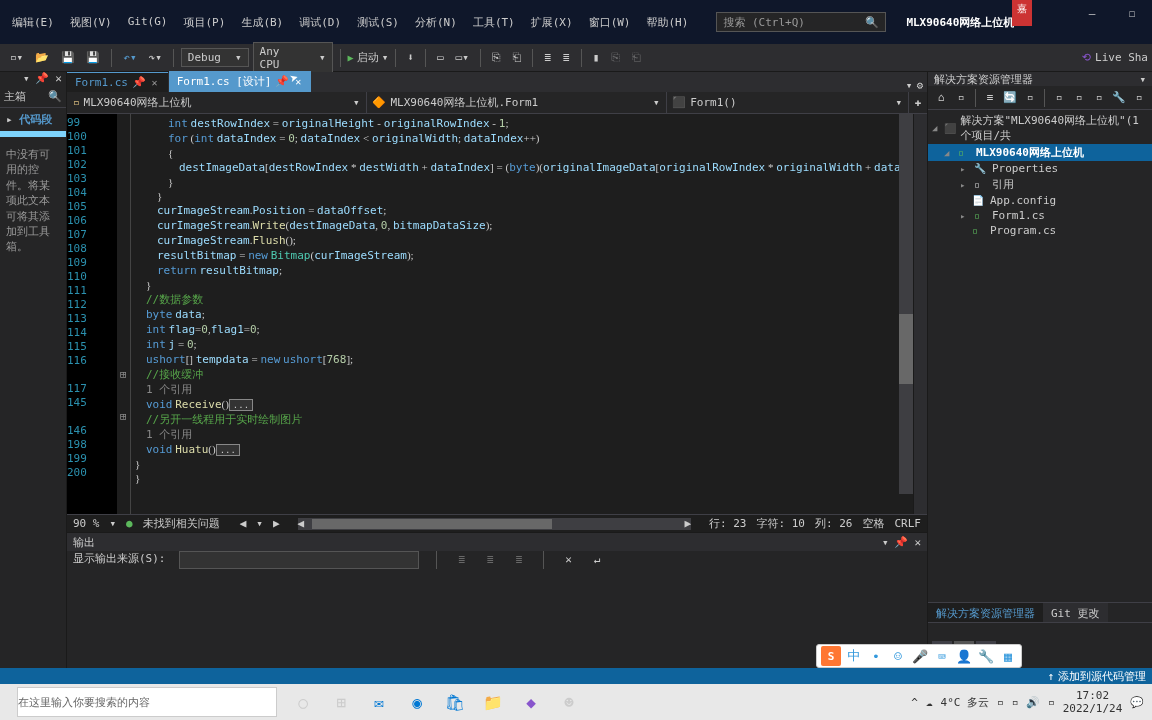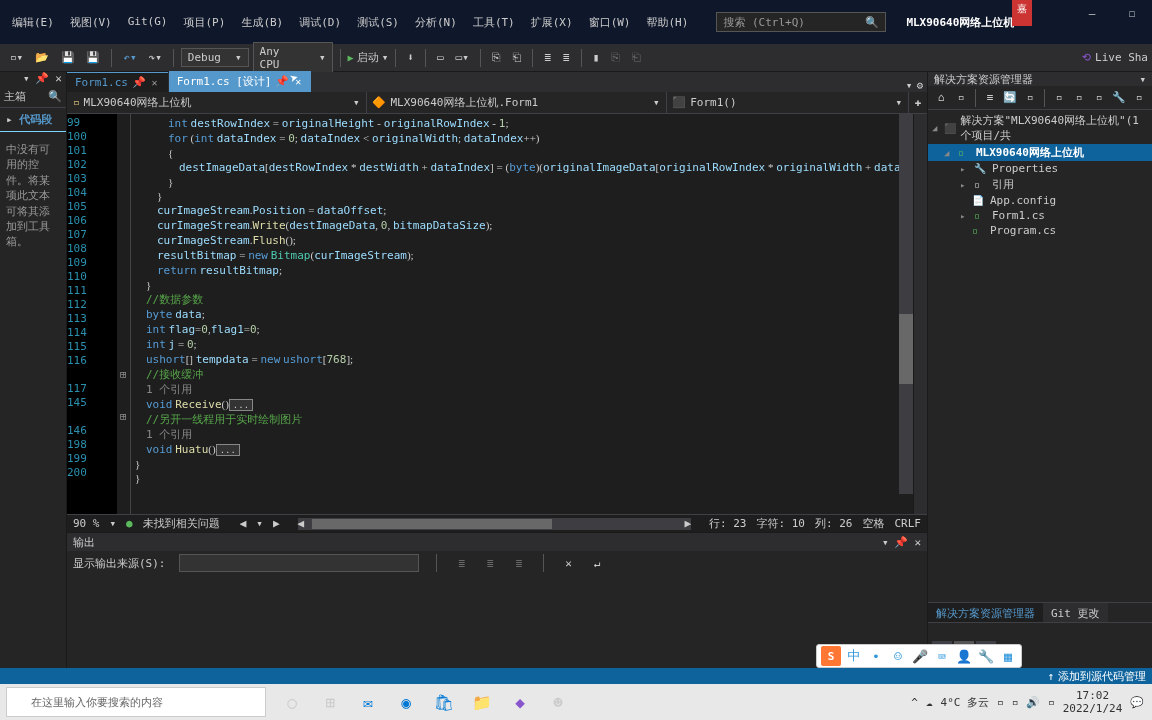--- a/index.html
+++ b/index.html
@@ -43,21 +43,21 @@
 .fn{color:#dcdcaa}
 .var{color:#9cdcfe}
 .scroll-v{width:14px;background:#3e3e42;position:absolute;right:14px;top:0;bottom:20px}
 .scroll-thumb{background:#686868;width:100%}
 .minimap{width:14px;background:#2d2d30;position:absolute;right:0;top:0;bottom:0;border-left:1px solid #1a1a1a}
 .status{height:18px;background:#1e1e1e;border-top:1px solid #3f3f46;display:flex;align-items:center;padding:0 6px;color:#ccc;gap:10px;font-size:11px}
 .status-scroll{flex:1;height:12px;background:#3e3e42;margin:0 8px;display:flex;align-items:center}
 .status-sthumb{width:240px;height:10px;background:#686868;margin-left:8px}
 .output-panel{height:150px;background:#252526;border-top:1px solid #1a1a1a;display:flex;flex-direction:column}
 .op-header{height:18px;background:#2d2d30;display:flex;align-items:center;padding:0 6px;justify-content:space-between}
-.op-toolbar{height:24px;display:flex;align-items:center;padding:0 6px;gap:14px}
+.op-toolbar{height:24px;display:flex;align-items:flex-start;padding:0 6px;gap:14px}
 .op-combo{width:240px;height:18px;background:#333;border:1px solid #555}
 .op-body{flex:1;background:#252526}
 .right-panel{width:232px;background:#252526;border-left:1px solid #1a1a1a;display:flex;flex-direction:column}
 .rp-title{height:14px;background:#2d2d30;color:#ccc;padding:0 6px;display:flex;align-items:center;justify-content:space-between}
 .rp-toolbar{height:24px;display:flex;align-items:center;padding:0 4px;gap:2px;border-bottom:1px solid #3f3f46}
 .rp-tb-icon{width:18px;height:18px;display:flex;align-items:center;justify-content:center;color:#ccc}
 .rp-search{height:20px;background:#333;margin:2px 4px;padding:0 4px;color:#999;display:flex;align-items:center}
 .tree{flex:1;padding:2px 0;font-size:11px;overflow:hidden}
 .tree-node{display:flex;align-items:center;padding:1px 4px;gap:4px;color:#ccc}
 .tree-node.hilite{background:#0e639c;color:#fff}
@@ -68,21 +68,21 @@
 .rp-tab.active{background:#1e1e1e;color:#5599cc}
 .prop-panel{height:60px;border-top:1px solid #3f3f46}
 .prop-title{padding:3px 6px;color:#ccc;background:#2d2d30}
 .prop-toolbar{display:flex;padding:2px 4px;gap:2px}
 .prop-tb-btn{width:20px;height:20px;background:#3f3f46;display:flex;align-items:center;justify-content:center}
 .bottom-tabs{height:18px;background:#2d2d30;border-top:1px solid #5599cc;display:flex;align-items:center}
 .bt-tab{padding:2px 8px;color:#ccc}
 .bt-tab.active{color:#5599cc}
 .bluebar{position:absolute;bottom:36px;left:0;right:0;height:16px;background:#0e639c;display:flex;align-items:center;justify-content:flex-end;padding:0 6px;color:#fff;font-size:10px;gap:4px}
 .taskbar{position:absolute;bottom:0;left:0;right:0;height:36px;background:#e8e8e8;display:flex;align-items:center}
-.tb-search{width:260px;height:30px;background:#fff;border:1px solid #ccc;margin-left:6px;padding:0 24px;color:#666;display:flex;align-items:center}
+.tb-search{width:260px;height:30px;background:#fff;border:1px solid #ccc;margin-left:17px;padding:0 0;color:#666;display:flex;align-items:center}
 .tb-icons{display:flex;gap:14px;margin-left:14px;align-items:center}
 .tb-icon{width:24px;height:24px;display:flex;align-items:center;justify-content:center;font-size:16px}
 .tray{margin-left:auto;display:flex;align-items:center;gap:8px;padding:0 8px;font-size:10px;color:#333}
 .ime-bar{position:absolute;bottom:52px;right:130px;height:24px;background:#fff;border:1px solid #ccc;display:flex;align-items:center;gap:4px;padding:0 4px;border-radius:3px}
 .ime-logo{width:20px;height:20px;background:#ff7733;color:#fff;display:flex;align-items:center;justify-content:center;font-weight:bold;border-radius:2px}
 .ime-icon{width:18px;height:18px;color:#3399dd;display:flex;align-items:center;justify-content:center;font-size:13px}
 .cursor{position:absolute;left:290px;top:70px;font-size:14px;color:#fff;pointer-events:none;transform:rotate(-15deg)}
 .box{border:1px solid #888;background:#333;padding:0 3px;font-size:9px}
 </style>
 </head>
@@ -163,21 +163,21 @@
   <div class="left-panel">
     <div class="lp-tabs">
         <span>▾</span>
         <span>📌</span>
         <span>✕</span>
       </div>
     <div class="lp-search">
         <span>主箱</span>
         <span>🔍</span>
       </div>
-    <div style="padding:4px 6px;border-bottom:1px solid #7dd3fc"><span>▸ </span><span class="lp-label">代码段</span></div>
+    <div style="padding:4px 6px;border-bottom:6px solid #7dd3fc"><span>▸ </span><span class="lp-label">代码段</span></div>
     <div class="lp-text">中没有可用的控件。将某项此文本可将其添加到工具箱。</div>
   </div>
 
   <div class="center">
     <div class="tabs">
       <div class="tab">
           <span>Form1.cs</span>
           <span>📌</span>
           <span class="tab-x">✕</span>
         </div>

